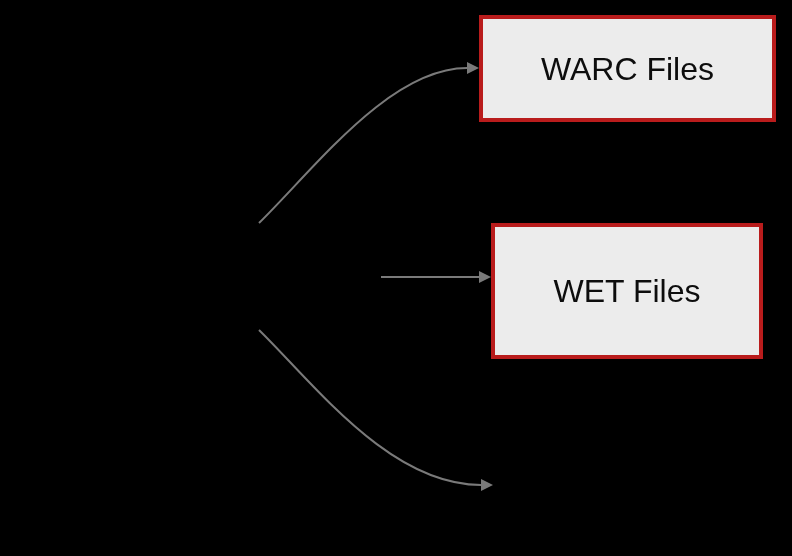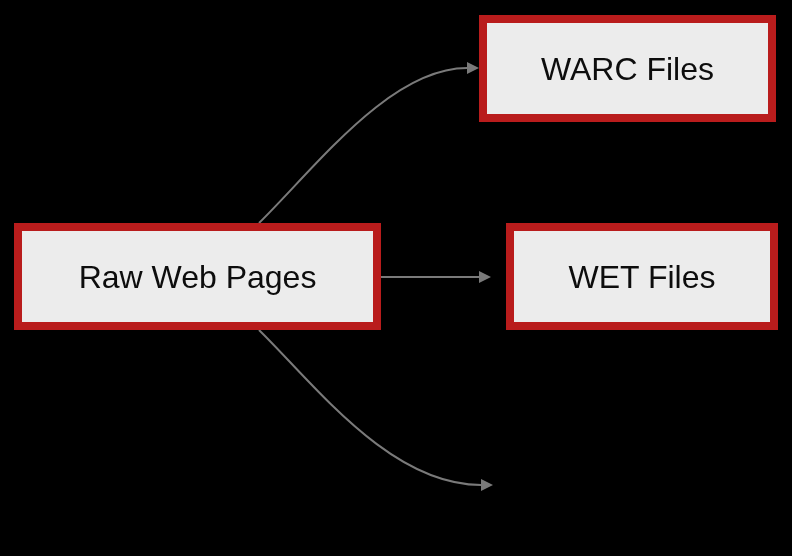--- a/index.html
+++ b/index.html
@@ -25,56 +25,53 @@
   }
   .edge {
     fill: none;
     stroke: #7a7a7a;
     stroke-width: 2px;
   }
   .node {
     position: absolute;
     box-sizing: border-box;
     background: #ececec;
-    border: 8px solid #b91c1c;
+    border: 4px solid #b91c1c;
     display: flex;
     align-items: center;
     justify-content: center;
   }
   .node-label {
     color: #0d0d0d;
     font-size: 32px;
     line-height: 1;
     white-space: nowrap;
     text-align: center;
   }
   .node-raw  { left: 14px;  top: 223px; width: 367px; height: 107px; }
   .node-warc { left: 479px; top: 15px;  width: 297px; height: 107px; }
-  .node-wet  { left: 506px; top: 223px; width: 272px; height: 107px; }
+  .node-wet  { left: 491px; top: 223px; width: 272px; height: 136px; }
   .node-wat  { left: 493px; top: 431px; width: 272px; height: 107px; }
 </style>
 </head>
 <body>
 
 <div class="canvas">
 
   <svg class="edges" viewBox="0 0 792 556" xmlns="http://www.w3.org/2000/svg">
     <defs>
       <marker id="arrowhead" viewBox="0 0 12 12" markerUnits="userSpaceOnUse" markerWidth="12" markerHeight="12" refX="0" refY="6" orient="auto">
         <path d="M 0 0 L 12 6 L 0 12 Z" fill="#7a7a7a"></path>
       </marker>
     </defs>
     <path class="edge" d="M 259 223 C 315 168, 390 68, 467 68" marker-end="url(#arrowhead)"></path>
     <path class="edge" d="M 381 277 L 479 277" marker-end="url(#arrowhead)"></path>
     <path class="edge" d="M 259 330 C 315 385, 390 485, 481 485" marker-end="url(#arrowhead)"></path>
   </svg>
 
-  <div class="node node-raw">
-    <span class="node-label">Raw Web Pages</span>
-  </div>
 
   <div class="node node-warc">
     <span class="node-label">WARC Files</span>
   </div>
 
   <div class="node node-wet">
     <span class="node-label">WET Files</span>
   </div>
 
 

